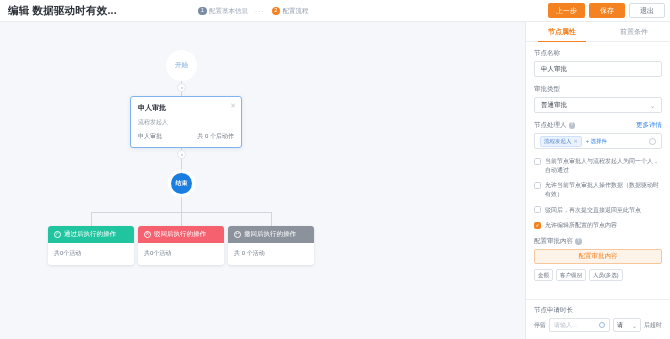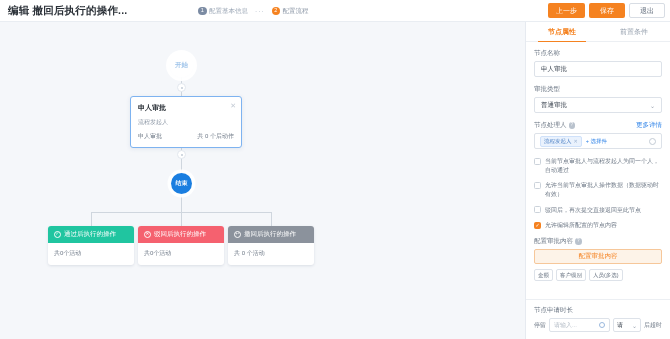--- a/index.html
+++ b/index.html
@@ -241,21 +241,21 @@
     align-items: center; justify-content: space-between;
     padding: 0 3px; font-size: 6px; color: #3d4652;
   }
 </style>
 </head>
 <body>
 
 <div class="app">
 
   <div class="topbar">
-    <div class="topbar-title">编辑 撤回后执行的操作...</div>
+    <div class="topbar-title">编辑 数据驱动时有效...</div>
 
     <div class="steps">
       <div class="step">
         <span class="step-num done">1</span>
         <span class="step-label">配置基本信息</span>
       </div>
       <span class="step-dots">···</span>
       <div class="step">
         <span class="step-num active">2</span>
         <span class="step-label active">配置流程</span>

